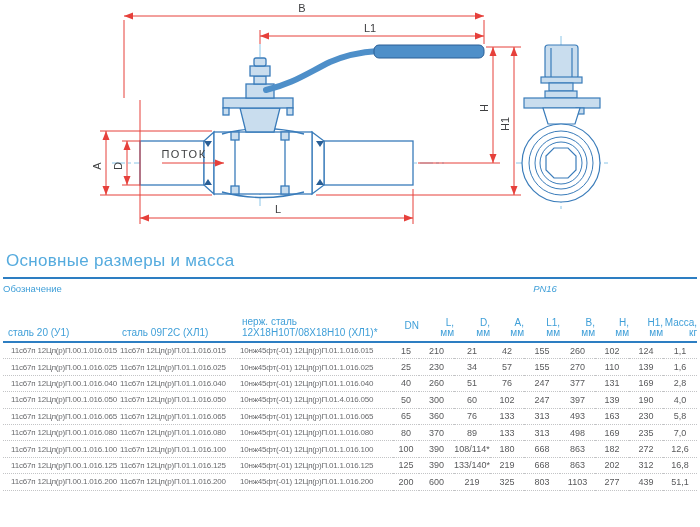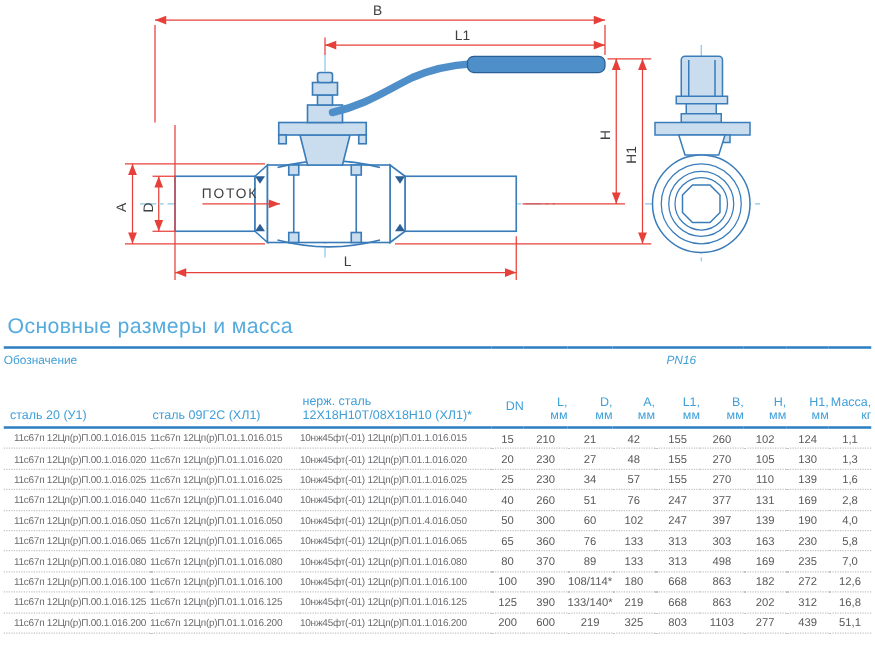--- a/index.html
+++ b/index.html
@@ -245,34 +245,20 @@
         <td class="num">210</td>
         <td class="num">21</td>
         <td class="num">42</td>
         <td class="num">155</td>
         <td class="num">260</td>
         <td class="num">102</td>
         <td class="num">124</td>
         <td class="num">1,1</td>
       </tr>
       <tr>
-        <td class="des first">11с67п 12Цп(р)П.00.1.016.020</td>
-        <td class="des">11с67п 12Цп(р)П.01.1.016.020</td>
-        <td class="des">10нж45фт(-01) 12Цп(р)П.01.1.016.020</td>
-        <td class="num">20</td>
-        <td class="num">230</td>
-        <td class="num">27</td>
-        <td class="num">48</td>
-        <td class="num">155</td>
-        <td class="num">270</td>
-        <td class="num">105</td>
-        <td class="num">130</td>
-        <td class="num">1,3</td>
-      </tr>
-      <tr>
         <td class="des first">11с67п 12Цп(р)П.00.1.016.025</td>
         <td class="des">11с67п 12Цп(р)П.01.1.016.025</td>
         <td class="des">10нж45фт(-01) 12Цп(р)П.01.1.016.025</td>
         <td class="num">25</td>
         <td class="num">230</td>
         <td class="num">34</td>
         <td class="num">57</td>
         <td class="num">155</td>
         <td class="num">270</td>
         <td class="num">110</td>
@@ -309,21 +295,21 @@
       </tr>
       <tr>
         <td class="des first">11с67п 12Цп(р)П.00.1.016.065</td>
         <td class="des">11с67п 12Цп(р)П.01.1.016.065</td>
         <td class="des">10нж45фт(-01) 12Цп(р)П.01.1.016.065</td>
         <td class="num">65</td>
         <td class="num">360</td>
         <td class="num">76</td>
         <td class="num">133</td>
         <td class="num">313</td>
-        <td class="num">303</td>
+        <td class="num">493</td>
         <td class="num">163</td>
         <td class="num">230</td>
         <td class="num">5,8</td>
       </tr>
       <tr>
         <td class="des first">11с67п 12Цп(р)П.00.1.016.080</td>
         <td class="des">11с67п 12Цп(р)П.01.1.016.080</td>
         <td class="des">10нж45фт(-01) 12Цп(р)П.01.1.016.080</td>
         <td class="num">80</td>
         <td class="num">370</td>

